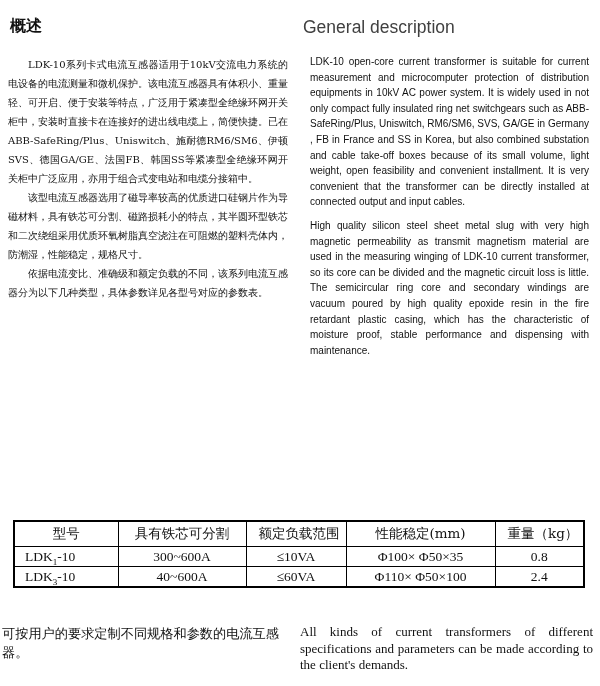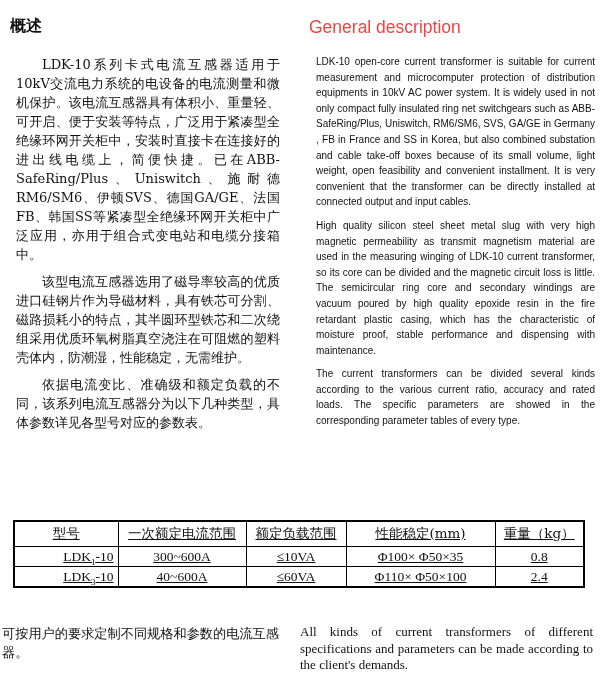--- a/index.html
+++ b/index.html
@@ -14,86 +14,85 @@
     overflow: hidden;
   }
   .page {
     box-sizing: border-box;
     width: 600px;
     height: 686px;
     padding: 14px 7px 0 8px;
   }
   .columns {
     display: flex;
-    gap: 20px;
+    gap: 14px;
     min-height: 492px;
     align-items: flex-start;
   }
   .col-left  { flex: 0 0 280px; width: 280px; }
   .col-right { flex: 0 0 295px; width: 295px; }
 
   .cn-heading {
     font-family: "DejaVu Serif", serif;
     font-weight: bold;
     font-size: 16px;
     line-height: 1.2;
     margin: 2px 0 20px 2px;
   }
   .en-heading {
     font-family: "Liberation Sans", sans-serif;
     font-weight: 400;
     font-size: 17.5px;
     line-height: 1.2;
     margin: 3px 0 16px 1px;
-    color: #ef4444;
+    color: #404040;
   }
   .cn-para {
     font-family: "DejaVu Serif", serif;
-    font-size: 13px;
+    font-size: 10px;
     line-height: 19px;
     text-align: justify;
     text-indent: 2em;
-    margin: 8px;
+    margin: 0;
   }
   .en-para {
     font-family: Liberation Sans, sans-serif;
     font-size: 10px;
     line-height: 15.6px;
     text-align: justify;
     margin: 8px;
   }
 
   table.spec-table {
     border-collapse: collapse;
     table-layout: fixed;
     width: 570px;
     margin: 14px 0 0 5px;
     border: 2px solid #000;
   }
   .spec-table th, .spec-table td {
     border: 1px solid #000;
     text-align: center;
-    padding: 1px 4px;
+    padding: 1px 12px;
     overflow: hidden;
     white-space: nowrap;
-    text-decoration: underline;
   }
   .spec-table th {
     font-family: "DejaVu Serif", serif;
     font-weight: normal;
     font-size: 13.5px;
     height: 22px;
   }
   .spec-table td {
     font-family: "Liberation Serif", serif;
     font-size: 13.5px;
     height: 17px;
   }
   .spec-table td.model-cell {
-    text-align: right;
+    text-align: left;
     padding-left: 10px;
   }
   .spec-table sub {
     font-size: 9px;
     line-height: 0;
   }
 
   .footer {
     display: flex;
     gap: 10px;
@@ -121,45 +120,44 @@
 </head>
 <body>
 
 <div class="page">
 
   <div class="columns">
 
     <div class="col-left">
       <h2 class="cn-heading">概述</h2>
       <p class="cn-para">LDK-10系列卡式电流互感器适用于10kV交流电力系统的电设备的电流测量和微机保护。该电流互感器具有体积小、重量轻、可开启、便于安装等特点，广泛用于紧凑型全绝缘环网开关柜中，安装时直接卡在连接好的进出线电缆上，简便快捷。已在ABB-SafeRing/Plus、Uniswitch、施耐德RM6/SM6、伊顿SVS、德国GA/GE、法国FB、韩国SS等紧凑型全绝缘环网开关柜中广泛应用，亦用于组合式变电站和电缆分接箱中。</p>
-      <p class="cn-para">该型电流互感器选用了磁导率较高的优质进口硅钢片作为导磁材料，具有铁芯可分割、磁路损耗小的特点，其半圆环型铁芯和二次绕组采用优质环氧树脂真空浇注在可阻燃的塑料壳体内，防潮湿，性能稳定，无需维护。</p>
+      <p class="cn-para">该型电流互感器选用了磁导率较高的优质进口硅钢片作为导磁材料，具有铁芯可分割、磁路损耗小的特点，其半圆环型铁芯和二次绕组采用优质环氧树脂真空浇注在可阻燃的塑料壳体内，防潮湿，性能稳定，规格尺寸。</p>
       <p class="cn-para">依据电流变比、准确级和额定负载的不同，该系列电流互感器分为以下几种类型，具体参数详见各型号对应的参数表。</p>
     </div>
 
     <div class="col-right">
       <h2 class="en-heading">General description</h2>
       <p class="en-para">LDK-10 open-core current transformer is suitable for current measurement and microcomputer protection of distribution equipments in 10kV AC power system. It is widely used in not only compact fully insulated ring net switchgears such as ABB-SafeRing/Plus, Uniswitch, RM6/SM6, SVS, GA/GE in Germany , FB in France and SS in Korea, but also combined substation and cable take-off boxes because of its small volume, light weight, open feasibility and convenient installment. It is very convenient that the transformer can be directly installed at connected output and input cables.</p>
       <p class="en-para">High quality silicon steel sheet metal slug with very high magnetic permeability as transmit magnetism material are used in the measuring winging of LDK-10 current transformer, so its core can be divided and the magnetic circuit loss is little. The semicircular ring core and secondary windings are vacuum poured by high quality epoxide resin in the fire retardant plastic casing, which has the characteristic of moisture proof, stable performance and dispensing with maintenance.</p>
-      <p class="en-para">The current transformers can be divided several kinds according to the various current ratio, accuracy and rated loads. The specific parameters are showed in the corresponding parameter tables of every type.</p>
     </div>
 
   </div>
 
   <table class="spec-table">
     <colgroup>
       <col style="width:104px">
       <col style="width:128px">
       <col style="width:100px">
       <col style="width:149px">
       <col style="width:89px">
     </colgroup>
     <thead>
       <tr>
         <th>型号</th>
-        <th>一次额定电流范围</th>
+        <th>具有铁芯可分割</th>
         <th>额定负载范围</th>
         <th>性能稳定(mm)</th>
         <th>重量（kg）</th>
       </tr>
     </thead>
     <tbody>
       <tr>
         <td class="model-cell"><span>LDK</span><sub>1</sub><span>-10</span></td>
         <td>300~600A</td>
         <td>≤10VA</td>

